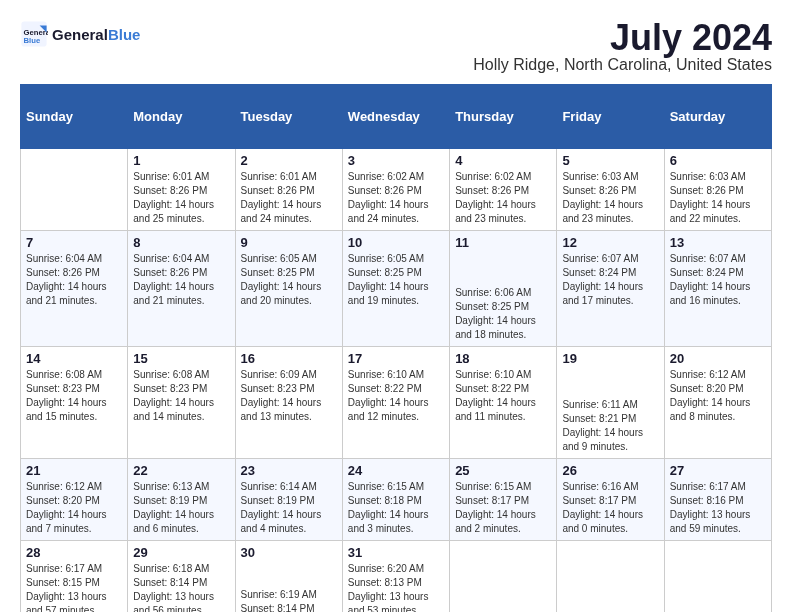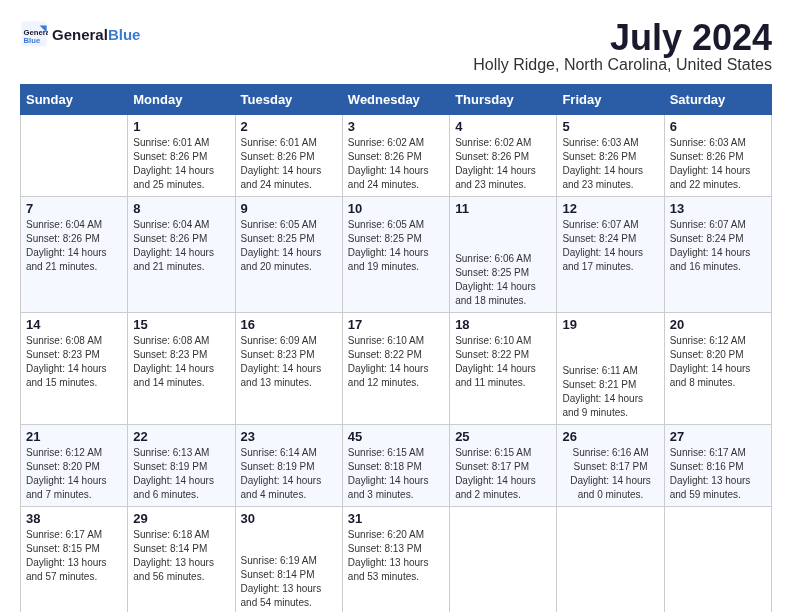--- a/index.html
+++ b/index.html
@@ -39,21 +39,21 @@
       color: #333;
     }
     .calendar {
       width: 100%;
       border-collapse: collapse;
       font-size: 11px;
     }
     .calendar th {
       background-color: #2b5ca6;
       color: #fff;
-      padding: 7px 5px;
+      padding: 24px 5px;
       text-align: left;
       font-size: 13px;
       font-weight: bold;
       border: 1px solid #2b5ca6;
     }
     .calendar td {
       border: 1px solid #ccc;
       vertical-align: top;
       padding: 4px 5px;
       width: 107px;
@@ -277,51 +277,51 @@
 and 6 minutes.</div>
         </td>
         <td>
           <span class="day-number">23</span>
           <div class="day-info" style="white-space: pre-line;">Sunrise: 6:14 AM
 Sunset: 8:19 PM
 Daylight: 14 hours
 and 4 minutes.</div>
         </td>
         <td>
-          <span class="day-number">45</span>
+          <span class="day-number">24</span>
           <div class="day-info" style="white-space: pre-line;">Sunrise: 6:15 AM
 Sunset: 8:18 PM
 Daylight: 14 hours
 and 3 minutes.</div>
         </td>
         <td>
           <span class="day-number">25</span>
           <div class="day-info" style="white-space: pre-line;">Sunrise: 6:15 AM
 Sunset: 8:17 PM
 Daylight: 14 hours
 and 2 minutes.</div>
         </td>
         <td>
           <span class="day-number">26</span>
-          <div class="day-info" style="white-space: pre-line; text-align: center;">Sunrise: 6:16 AM
+          <div class="day-info" style="white-space: pre-line;">Sunrise: 6:16 AM
 Sunset: 8:17 PM
 Daylight: 14 hours
 and 0 minutes.</div>
         </td>
         <td>
           <span class="day-number">27</span>
           <div class="day-info" style="white-space: pre-line;">Sunrise: 6:17 AM
 Sunset: 8:16 PM
 Daylight: 13 hours
 and 59 minutes.</div>
         </td>
       </tr>
       <tr>
         <td>
-          <span class="day-number">38</span>
+          <span class="day-number">28</span>
           <div class="day-info" style="white-space: pre-line;">Sunrise: 6:17 AM
 Sunset: 8:15 PM
 Daylight: 13 hours
 and 57 minutes.</div>
         </td>
         <td>
           <span class="day-number">29</span>
           <div class="day-info" style="white-space: pre-line;">Sunrise: 6:18 AM
 Sunset: 8:14 PM
 Daylight: 13 hours

